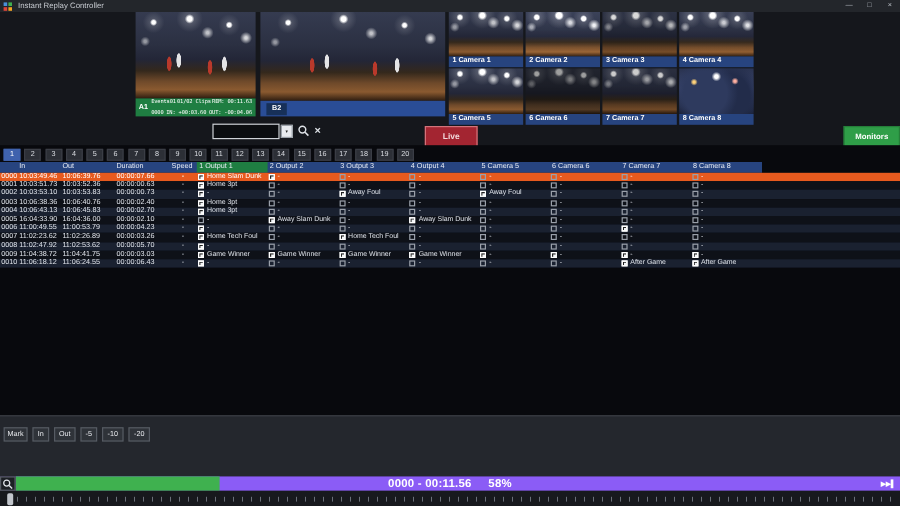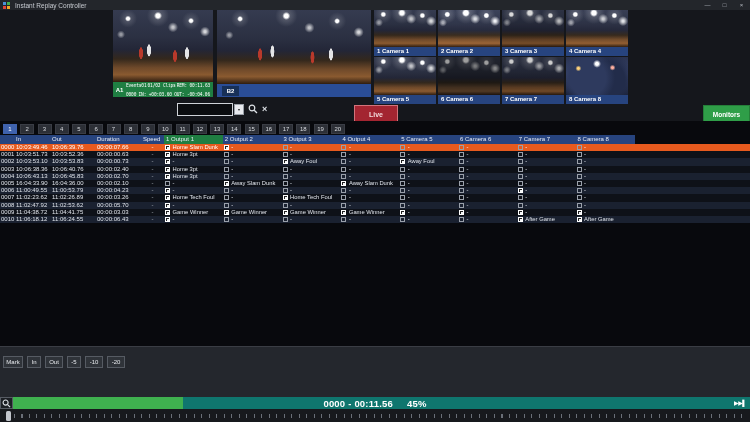--- a/index.html
+++ b/index.html
@@ -84,21 +84,21 @@
   .row.sel .cspd{color:#ffe;}
   .cell{display:flex;align-items:center;height:7.2px;}
   .cb{width:5px;height:5px;box-sizing:border-box;border:1px solid #9aa0aa;background:transparent;margin-left:1px;flex:none;}
   .cb.on{background:#f2f4f6;border-color:#fff;box-shadow:inset 1px 1px 0 #222;}
   .clabel{margin-left:2.5px;font-size:5.8px;}
   
   .bottom{position:absolute;left:0;top:346px;width:750px;height:51px;background:#24272d;border-top:1px solid #3a3d44;box-sizing:border-box;}
   .btn{position:absolute;background:#2f3339;border:1px solid #565b63;color:#e8eaee;box-sizing:border-box;
        display:flex;align-items:center;justify-content:center;font-size:6px;}
   
-  .progress{position:absolute;left:0;top:397px;width:750px;height:12px;background:#0f766e;}
+  .progress{position:absolute;left:0;top:397px;width:750px;height:12px;background:#8b5cf6;}
   .magbtn{position:absolute;left:0;top:0;width:13px;height:12px;background:#1c1f24;border:1px solid #565b63;box-sizing:border-box;
           display:flex;align-items:center;justify-content:center;z-index:3;}
   .played{position:absolute;left:13px;top:0;height:12px;background:#3fb14f;}
   .ptext{position:absolute;left:0;top:0;width:750px;height:12px;display:flex;align-items:center;justify-content:center;gap:14px;
          font-size:9.5px;font-weight:bold;color:#fff;z-index:2;letter-spacing:.2px;}
   .skipend{position:absolute;right:4px;top:2px;font-size:6px;color:#fff;z-index:2;letter-spacing:-0.5px;}
   .ruler{position:absolute;left:0;top:409px;width:750px;height:13px;background:#17191d;}
   .ticks{position:absolute;left:14px;top:5px;width:730px;height:4px;
          background:repeating-linear-gradient(90deg,#6a6f78 0 1px,transparent 1px 7.5px);}
   .thumb{position:absolute;left:6px;top:1.5px;width:5px;height:10px;background:#c2c6cc;border-radius:1.5px;}
@@ -687,21 +687,21 @@
   <div class="progress">
     <div class="magbtn">
       <svg width="9" height="9" viewBox="0 0 10 10">
           <circle cx="4" cy="4" r="2.8" fill="none" stroke="#dfe3e8" stroke-width="1.2"></circle>
           <line x1="6.2" y1="6.2" x2="9" y2="9" stroke="#dfe3e8" stroke-width="1.3"></line>
         </svg>
     </div>
     <div class="played" style="width: 170px;"></div>
     <div class="ptext">
       <span>0000 - 00:11.56</span>
-      <span>45%</span>
+      <span>58%</span>
     </div>
     <span class="skipend">▶▶▌</span>
   </div>
 
   <div class="ruler">
     <div class="ticks"></div>
     <div class="thumb"></div>
   </div>
 
 </div>

